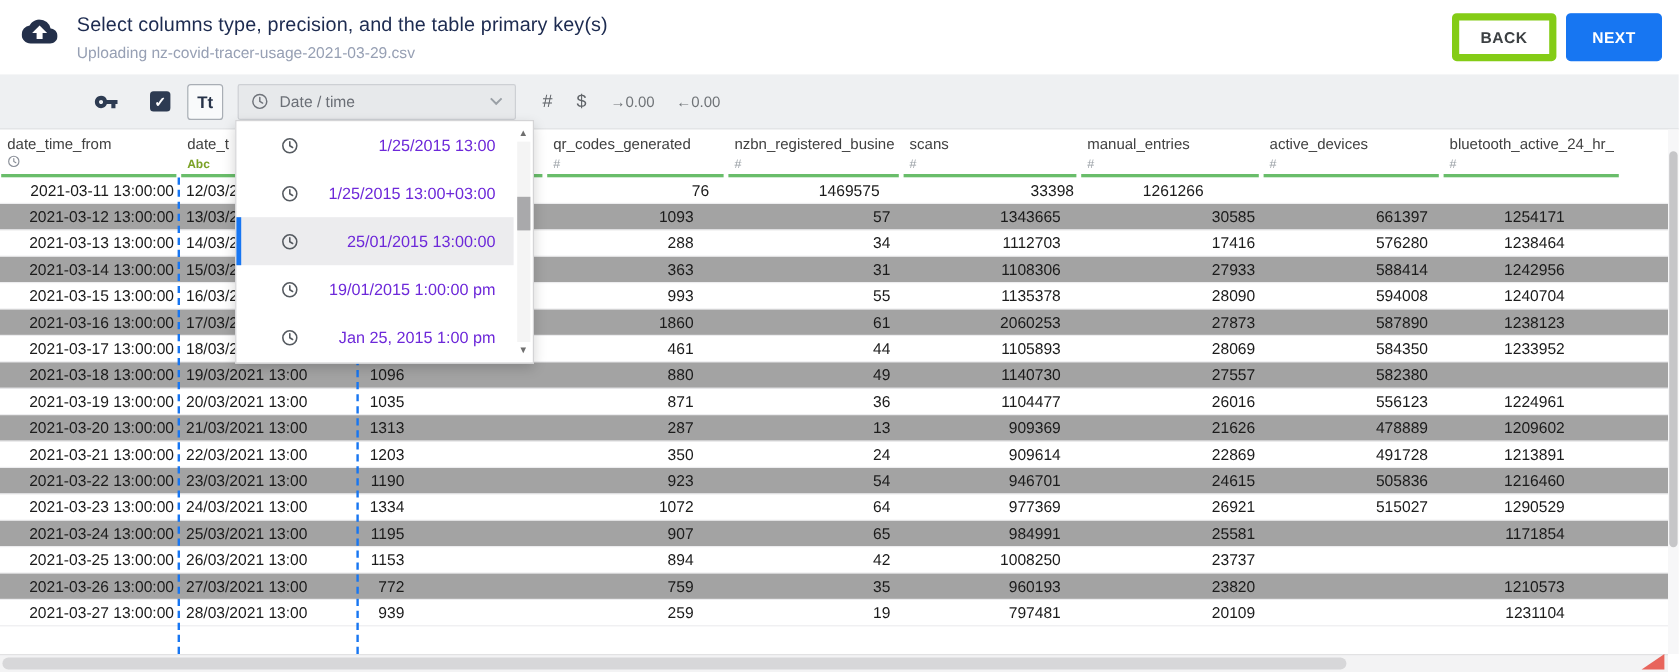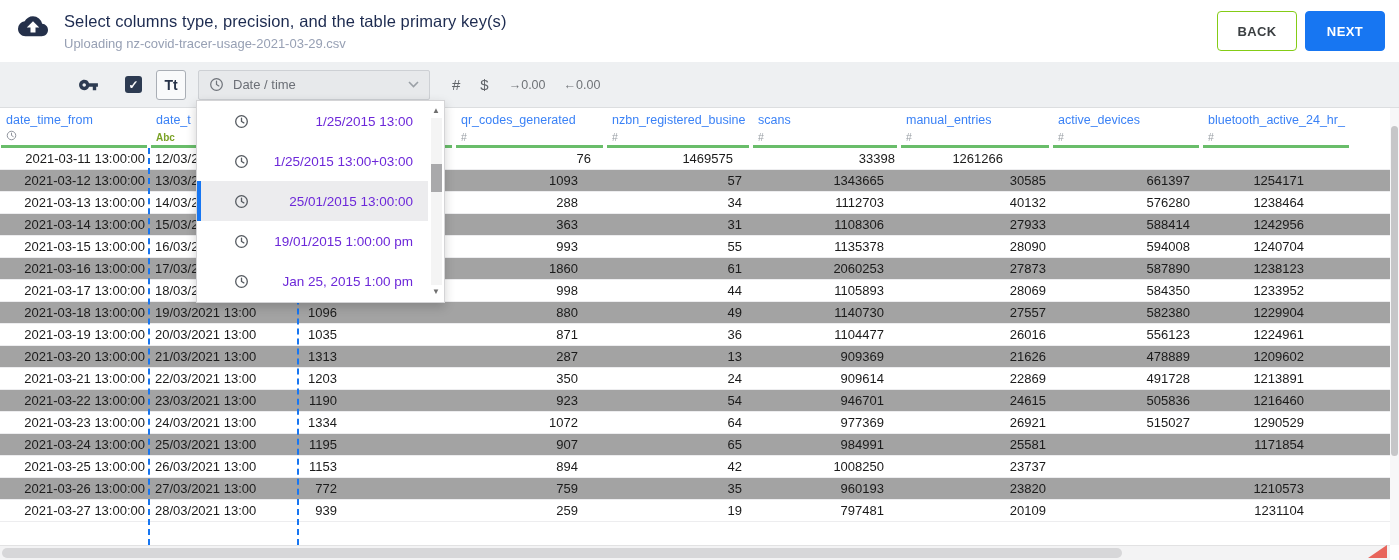--- a/index.html
+++ b/index.html
@@ -10,21 +10,21 @@
   
   .topbar { height:62px; display:flex; align-items:center; justify-content:space-between;
     padding:0 14px 0 18px; background:#fff; }
   .topbar-left { display:flex; align-items:flex-start; }
   .cloud { margin-top:4px; margin-right:16px; display:flex; }
   .titles .title { font-size:16.5px; font-weight:500; color:#1d2b50; letter-spacing:.1px; }
   .titles .subtitle { font-size:13px; color:#97a0b4; margin-top:5px; }
   .topbar-actions { display:flex; gap:8px; }
   .btn { height:40px; min-width:80px; border-radius:4px; font-size:13px; font-weight:700;
     letter-spacing:.4px; cursor:pointer; padding:0 18px; }
-  .btn.back { background:#fff; border:1px solid #84cc16; color:#3c4043; }
+  .btn.back { background:#fff; border:6px solid #84cc16; color:#3c4043; }
   .btn.next { background:#1776f2; border:1px solid #1776f2; color:#fff; }
 
   
   .toolbar { height:46px; background:#eef0f2; border-bottom:1px solid #dcdee0;
     display:flex; align-items:center; padding-left:78px; }
   .tb-key { margin-right:26px; display:flex; cursor:pointer; }
   .tb-check { width:17px; height:17px; background:#2d3b52; border-radius:3px; color:#fff;
     display:flex; align-items:center; justify-content:center; font-size:12px; font-weight:700;
     margin-right:14px; cursor:pointer; }
   .tb-tt { width:30px; height:30px; border:1px solid #a9aeb5; border-radius:3px;
@@ -34,21 +34,21 @@
   .tb-select .ic { display:flex; margin-right:9px; }
   .tb-select-label { flex:1; font-size:13px; color:#6b6f76; }
   .chev { display:flex; }
   .tb-num { font-size:15px; font-weight:500; color:#5f6368; margin-right:20px; cursor:pointer; }
   .tb-prec { font-size:12.5px; color:#6f7377; margin-right:18px; cursor:pointer; white-space:nowrap; }
 
   
   .table-area { position:relative; height:452px; background:#fff; }
   .thead { display:flex; height:40px; width:1390px; }
   .hcell { position:relative; padding:5px 0 0 6px; overflow:hidden; white-space:nowrap; }
-  .hlabel { font-size:12.5px; color:#3b82f6; }
+  .hlabel { font-size:12.5px; color:#404040; }
   .ht-abc { font-size:10px; font-weight:700; color:#7ba226; }
   .ht-hash { font-size:10.5px; color:#9aa0a6; }
   .ht-clock { display:inline-flex; margin-top:2px; }
   .hbar { position:absolute; bottom:0; left:1px; right:3px; height:3px; background:#69bd6a; }
   .trow { display:flex; height:22px; width:1390px; border-bottom:1px solid #ededef; background:#fff; }
   .trow.alt { background:#a3a3a3; }
   .tcell { font-size:13px; color:#1b1b1b; line-height:21px; text-align:right;
     overflow:hidden; white-space:nowrap; }
 
   
@@ -175,21 +175,21 @@
           <div class="tcell" style="width: 150px; padding-right: 12px;">661397</div>
           <div class="tcell" style="width: 150px; padding-right: 48px;">1254171</div>
         </div>
         <div class="trow">
           <div class="tcell" style="width: 150px; padding-right: 5px;">2021-03-13 13:00:00</div>
           <div class="tcell" style="width: 149px; text-align: left; padding-left: 5px;">14/03/2021 13:00</div>
           <div class="tcell" style="width: 156px; padding-right: 118px;"></div>
           <div class="tcell" style="width: 151px; padding-right: 28px;">288</div>
           <div class="tcell" style="width: 146px; padding-right: 10px;">34</div>
           <div class="tcell" style="width: 148px; padding-right: 16px;">1112703</div>
-          <div class="tcell" style="width: 152px; padding-right: 6px;">40132</div>
+          <div class="tcell" style="width: 152px; padding-right: 6px;">17416</div>
           <div class="tcell" style="width: 150px; padding-right: 12px;">576280</div>
           <div class="tcell" style="width: 150px; padding-right: 48px;">1238464</div>
         </div>
         <div class="trow alt">
           <div class="tcell" style="width: 150px; padding-right: 5px;">2021-03-14 13:00:00</div>
           <div class="tcell" style="width: 149px; text-align: left; padding-left: 5px;">15/03/2021 13:00</div>
           <div class="tcell" style="width: 156px; padding-right: 118px;"></div>
           <div class="tcell" style="width: 151px; padding-right: 28px;">363</div>
           <div class="tcell" style="width: 146px; padding-right: 10px;">31</div>
           <div class="tcell" style="width: 148px; padding-right: 16px;">1108306</div>
@@ -216,37 +216,36 @@
           <div class="tcell" style="width: 146px; padding-right: 10px;">61</div>
           <div class="tcell" style="width: 148px; padding-right: 16px;">2060253</div>
           <div class="tcell" style="width: 152px; padding-right: 6px;">27873</div>
           <div class="tcell" style="width: 150px; padding-right: 12px;">587890</div>
           <div class="tcell" style="width: 150px; padding-right: 48px;">1238123</div>
         </div>
         <div class="trow">
           <div class="tcell" style="width: 150px; padding-right: 5px;">2021-03-17 13:00:00</div>
           <div class="tcell" style="width: 149px; text-align: left; padding-left: 5px;">18/03/2021 13:00</div>
           <div class="tcell" style="width: 156px; padding-right: 118px;"></div>
-          <div class="tcell" style="width: 151px; padding-right: 28px;">998</div>
+          <div class="tcell" style="width: 151px; padding-right: 28px;">461</div>
           <div class="tcell" style="width: 146px; padding-right: 10px;">44</div>
           <div class="tcell" style="width: 148px; padding-right: 16px;">1105893</div>
           <div class="tcell" style="width: 152px; padding-right: 6px;">28069</div>
           <div class="tcell" style="width: 150px; padding-right: 12px;">584350</div>
           <div class="tcell" style="width: 150px; padding-right: 48px;">1233952</div>
         </div>
         <div class="trow alt">
           <div class="tcell" style="width: 150px; padding-right: 5px;">2021-03-18 13:00:00</div>
           <div class="tcell" style="width: 149px; text-align: left; padding-left: 5px;">19/03/2021 13:00</div>
           <div class="tcell" style="width: 156px; padding-right: 118px;">1096</div>
           <div class="tcell" style="width: 151px; padding-right: 28px;">880</div>
           <div class="tcell" style="width: 146px; padding-right: 10px;">49</div>
           <div class="tcell" style="width: 148px; padding-right: 16px;">1140730</div>
           <div class="tcell" style="width: 152px; padding-right: 6px;">27557</div>
           <div class="tcell" style="width: 150px; padding-right: 12px;">582380</div>
-          <div class="tcell" style="width: 150px; padding-right: 48px;">1229904</div>
         </div>
         <div class="trow">
           <div class="tcell" style="width: 150px; padding-right: 5px;">2021-03-19 13:00:00</div>
           <div class="tcell" style="width: 149px; text-align: left; padding-left: 5px;">20/03/2021 13:00</div>
           <div class="tcell" style="width: 156px; padding-right: 118px;">1035</div>
           <div class="tcell" style="width: 151px; padding-right: 28px;">871</div>
           <div class="tcell" style="width: 146px; padding-right: 10px;">36</div>
           <div class="tcell" style="width: 148px; padding-right: 16px;">1104477</div>
           <div class="tcell" style="width: 152px; padding-right: 6px;">26016</div>
           <div class="tcell" style="width: 150px; padding-right: 12px;">556123</div>

